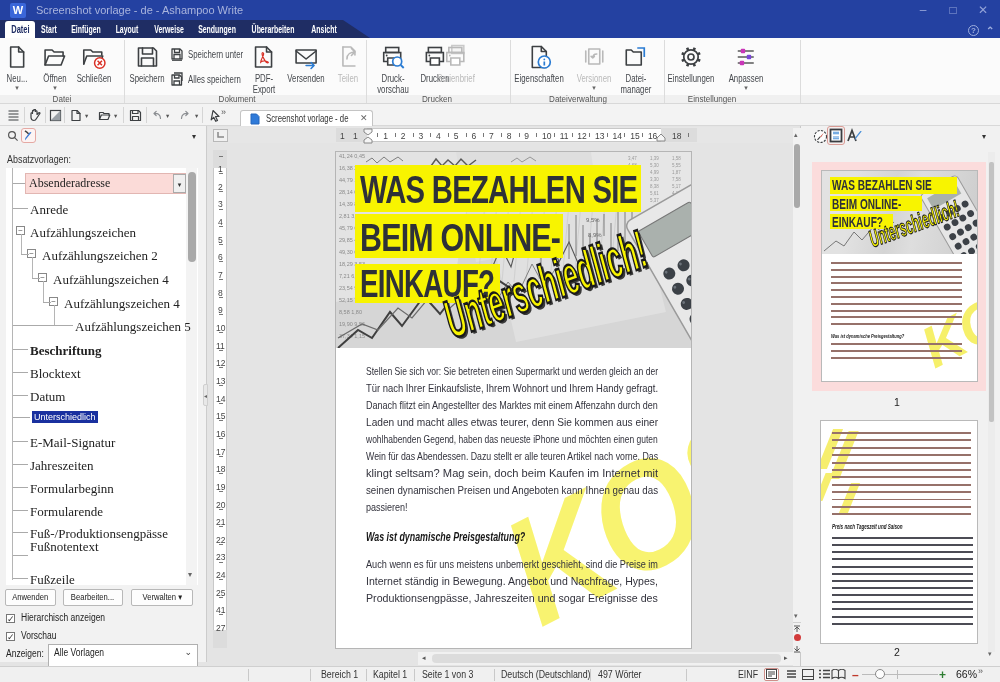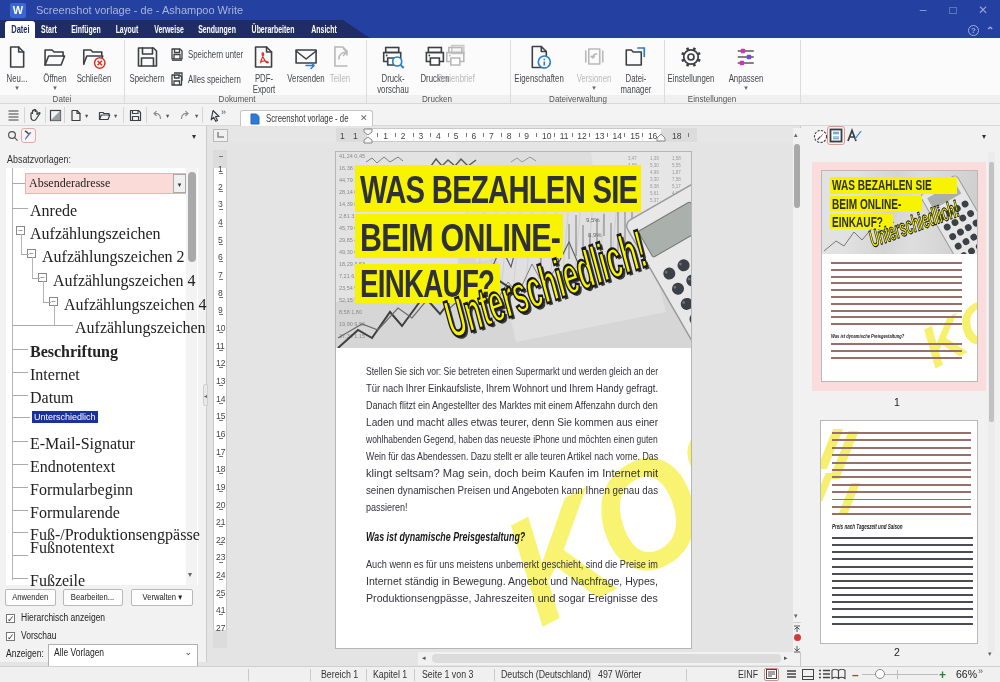--- a/index.html
+++ b/index.html
@@ -28,21 +28,21 @@
 .drop{font-size:7px;color:#666;line-height:6px}
 .smallbtn{position:absolute;display:flex;align-items:center;font-size:10px;color:#44474c}
 .smallbtn span{display:inline-block;transform:scaleX(0.78);transform-origin:0 50%;white-space:nowrap}
 .smallbtn svg{margin-right:4px}
 
 #qrow{position:absolute;left:0;top:104px;width:1000px;height:22px;background:#f3f3f3;border-bottom:1px solid #d8d8d8}
 .qsep{position:absolute;top:3px;width:1px;height:16px;background:#d5d5d5}
 #doctab{position:absolute;left:240px;top:110px;width:133px;height:16px;background:#fff;border:1px solid #c4c4c4;border-bottom:none;border-radius:3px 3px 0 0;font-size:10.5px;color:#333}
 
 #sidebar{position:absolute;left:0;top:126px;width:207px;height:536px;background:#f2f2f2;border-right:1px solid #cccccc}
-.treeitem{position:absolute;font-family:"Liberation Serif",serif;font-size:16px;color:#222;white-space:nowrap}
+.treeitem{position:absolute;font-family:"Liberation Serif",serif;font-size:13px;color:#222;white-space:nowrap}
 .dash{position:absolute;height:1px;background:#aaa}
 .ebox{position:absolute;width:9px;height:9px;border:1px solid #888;background:#fff;font-size:8px;line-height:7px;text-align:center;color:#555}
 .sbtn{position:absolute;height:17px;background:#fdfdfd;border:1px solid #b8b8b8;border-radius:2px;font-size:9px;color:#222;text-align:center}
 .cb{position:absolute;width:9px;height:9px;border:1px solid #777;background:#fff;color:#333;font-size:9px;line-height:9px}
 
 #docarea{position:absolute;left:208px;top:126px;width:592px;height:540px;background:#e4e4e4}
 #page{position:absolute;left:336px;top:152px;width:355px;height:496px;background:#fff;outline:1px solid #b5b5b5;overflow:hidden;z-index:2}
 .rnum{position:absolute;font-size:8.5px;color:#444}
 
 #rpanel{position:absolute;left:800px;top:126px;width:200px;height:540px;background:#f1f1f1;border-left:1px solid #c9c9c9}
@@ -130,21 +130,21 @@
     <div class="rbtn" style="left:264px"><svg width="26" height="26" viewBox="0 0 26 26">
         <path d="M5 3 h11 l5 5 v15 h-16 z" stroke="#3d4043" stroke-width="1.6" fill="none" stroke-linejoin="round" stroke-linecap="round"></path>
         <path d="M16 3 v5 h5" stroke="#3d4043" stroke-width="1.6" fill="none" stroke-linejoin="round" stroke-linecap="round"></path>
         <path d="M10.5 19 c-1.5-.5 2-6.5 2.5-8.5 c.5-2-1.5-2.5-1.5-.5 c0 2.5 4 9 5.5 9 c1.5 0 1-1.5-2.5-2 c-2.5-.3-5.5 1-4 2 z" stroke="#d93025" stroke-width="1.2" fill="none"></path>
       </svg><div class="lbl">PDF-<br>Export</div></div>
     <div class="rbtn" style="left:306px"><svg width="26" height="26" viewBox="0 0 26 26">
         <rect x="3" y="6" width="20" height="13" stroke="#3d4043" stroke-width="1.6" fill="none" stroke-linejoin="round" stroke-linecap="round"></rect>
         <path d="M3 7 l10 8 l10-8" stroke="#3d4043" stroke-width="1.6" fill="none" stroke-linejoin="round" stroke-linecap="round"></path>
         <path d="M13 21.5 h8 m0 0 l-3-3 m3 3 l-3 3" stroke="#2b7cd3" stroke-width="1.6" fill="none" stroke-linecap="round"></path>
       </svg><div class="lbl">Versenden</div></div>
-    <div class="rbtn dis" style="left:340px"><svg width="26" height="26" viewBox="0 0 26 26">
+    <div class="rbtn dis" style="left:348px"><svg width="26" height="26" viewBox="0 0 26 26">
         <path d="M8 3 h8 l4 4 v4" stroke="#b9b9b9" stroke-width="1.6" fill="none" stroke-linejoin="round" stroke-linecap="round"></path>
         <path d="M8 3 v19 h12" stroke="#b9b9b9" stroke-width="1.6" fill="none" stroke-linejoin="round" stroke-linecap="round"></path>
         <path d="M12 15 c0-5 4-7 8-7 m0 0 l-3.5-3.5 M20 8 l-3.5 3.5" stroke="#b9b9b9" stroke-width="1.6" fill="none" stroke-linejoin="round" stroke-linecap="round"></path>
       </svg><div class="lbl">Teilen</div></div>
     <div class="rbtn" style="left:393px"><svg width="26" height="26" viewBox="0 0 26 26">
         <rect x="6" y="3.5" width="13" height="5" stroke="#3d4043" stroke-width="1.6" fill="none"></rect>
         <path d="M4 8.5 h17 v9 h-17 z" stroke="#3d4043" stroke-width="1.6" fill="none"></path>
         <path d="M8 14 h9 v7 h-9 z" stroke="#3d4043" stroke-width="1.6" fill="#fff"></path>
         <circle cx="7" cy="11.5" r="0.9" fill="#3d4043"></circle>
         <circle cx="17.5" cy="17.5" r="4.5" stroke="#2b7cd3" stroke-width="1.7" fill="#fff"></circle>
@@ -282,29 +282,29 @@
 <div class="ebox" style="left:38px;top:273px">−</div>
 <div class="treeitem" style="left:53px;top:272px;">Aufzählungszeichen 4</div>
 <div style="position:absolute;left:43px;top:272px;width:1px;height:1px"></div>
 <div class="ebox" style="left:49px;top:297px">−</div>
 <div class="treeitem" style="left:64px;top:296px;">Aufzählungszeichen 4</div>
 <div class="dash" style="left:13px;top:325px;width:60px"></div>
 <div class="treeitem" style="left:75px;top:319px;">Aufzählungszeichen 5</div>
 <div class="dash" style="left:13px;top:349px;width:15px"></div>
 <div class="treeitem" style="left:30px;top:343px;font-weight:bold;">Beschriftung</div>
 <div class="dash" style="left:13px;top:372px;width:15px"></div>
-<div class="treeitem" style="left:30px;top:366px;">Internet</div>
+<div class="treeitem" style="left:30px;top:366px;">Blocktext</div>
 <div class="dash" style="left:13px;top:395px;width:15px"></div>
 <div class="treeitem" style="left:30px;top:389px;">Datum</div>
 <div class="dash" style="left:13px;top:417px;width:17px"></div>
 <div style="position:absolute;left:32px;top:411px;background:#19309f;color:#fff;font-size:9px;padding:1px 2px;font-family:'Liberation Sans',sans-serif">Unterschiedlich</div>
 <div class="dash" style="left:13px;top:441px;width:15px"></div>
 <div class="treeitem" style="left:30px;top:435px;">E-Mail-Signatur</div>
 <div class="dash" style="left:13px;top:464px;width:15px"></div>
-<div class="treeitem" style="left:30px;top:458px;">Endnotentext</div>
+<div class="treeitem" style="left:30px;top:458px;">Jahreszeiten</div>
 <div class="dash" style="left:13px;top:487px;width:15px"></div>
 <div class="treeitem" style="left:30px;top:481px;">Formularbeginn</div>
 <div class="dash" style="left:13px;top:510px;width:15px"></div>
 <div class="treeitem" style="left:30px;top:504px;">Formularende</div>
 <div class="dash" style="left:13px;top:532px;width:15px"></div>
 <div class="treeitem" style="left:30px;top:526px;">Fuß-/Produktionsengpässe</div>
 <div class="dash" style="left:13px;top:555px;width:15px"></div>
 <div class="treeitem" style="left:30px;top:539px;">Fußnotentext</div>
 <div class="dash" style="left:13px;top:578px;width:15px"></div>
 <div class="treeitem" style="left:30px;top:572px;">Fußzeile</div>

